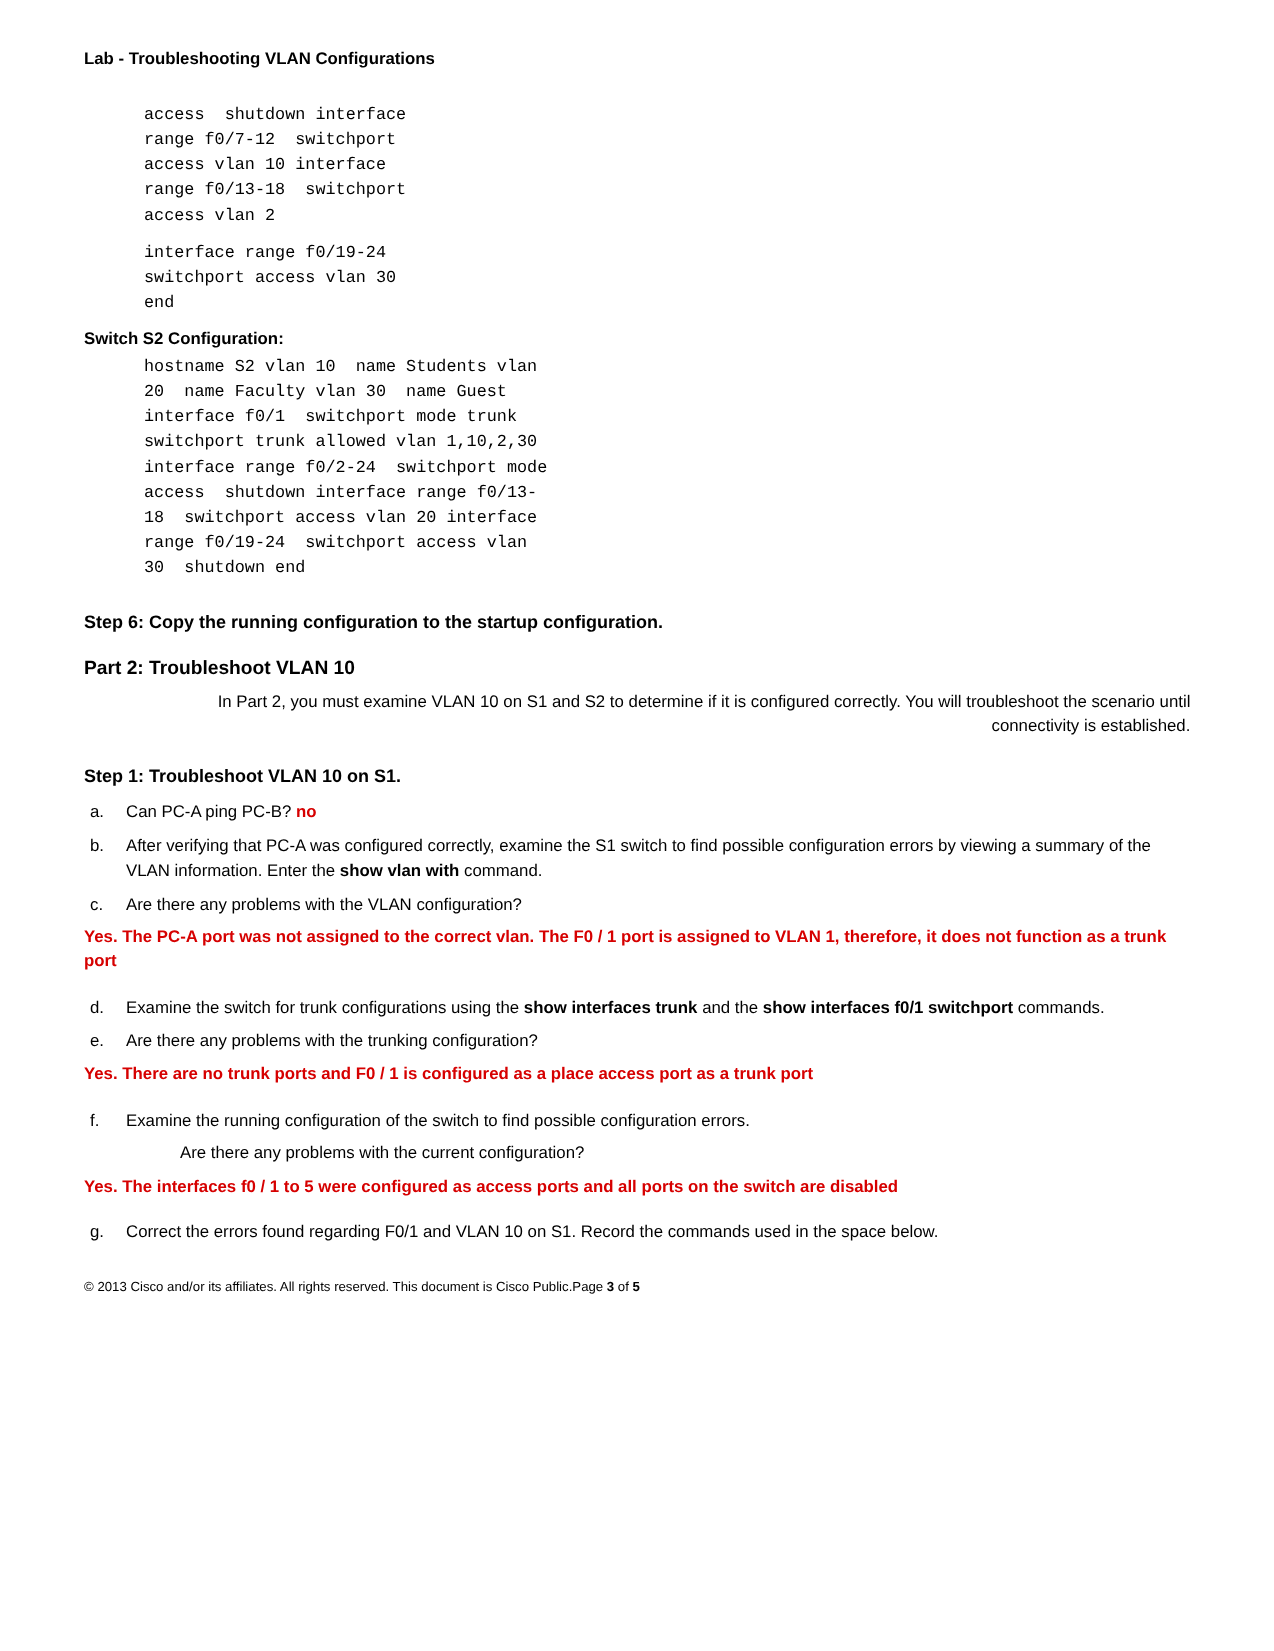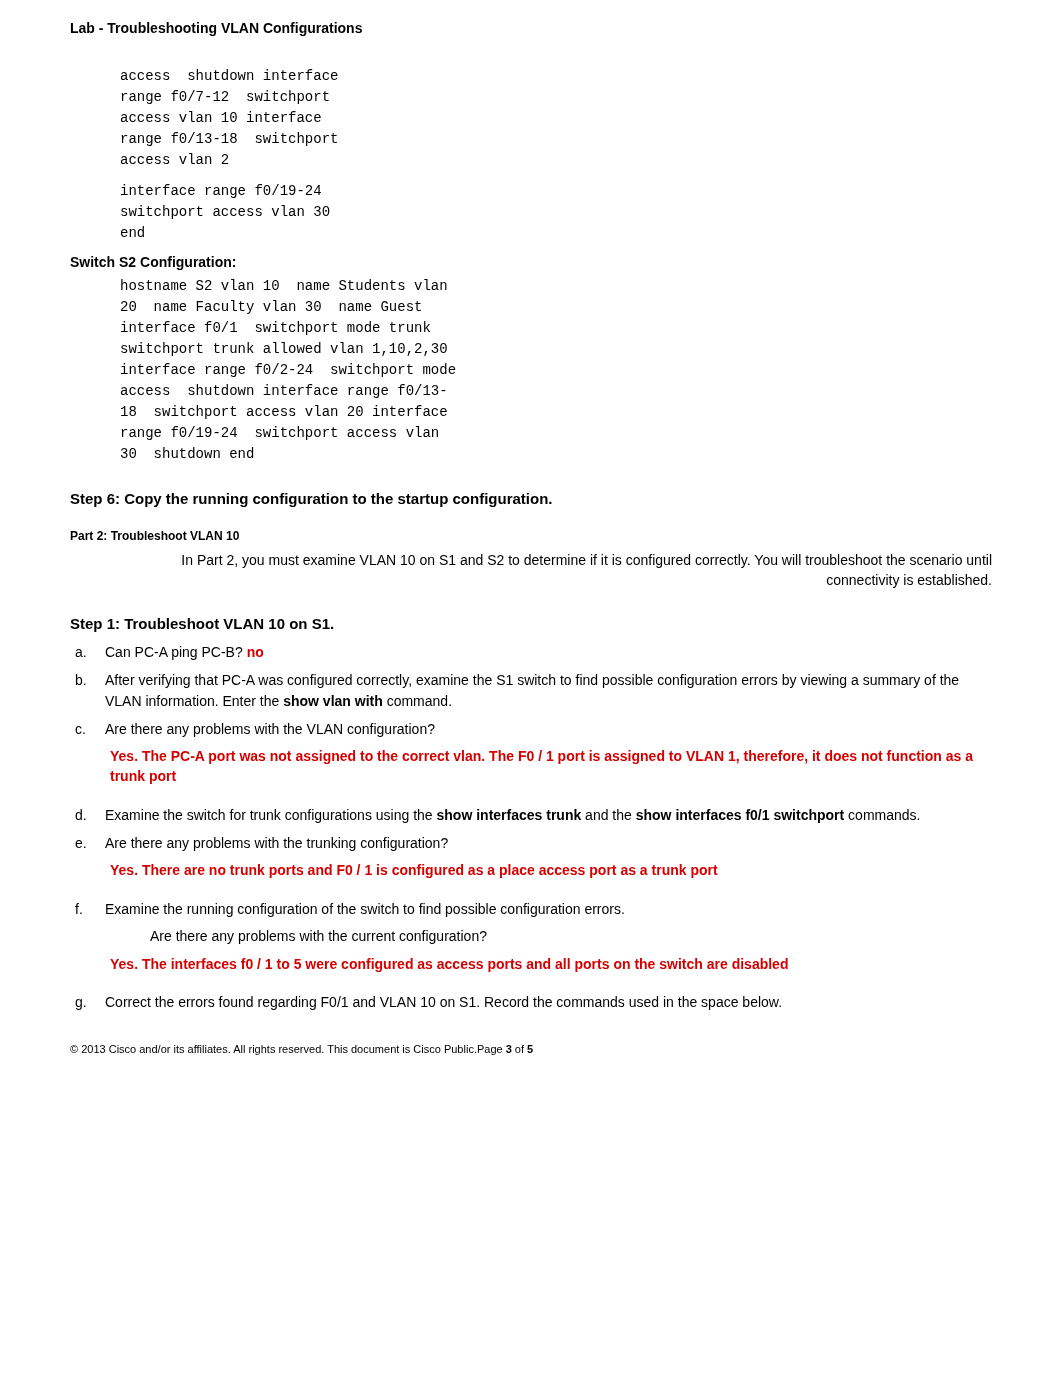--- a/index.html
+++ b/index.html
@@ -5,21 +5,21 @@
   body {
     font-family: Arial, Helvetica, sans-serif;
     font-size: 14px;
     color: #000;
     background: #fff;
     margin: 0;
     padding: 0;
     width: 1062px;
   }
   .page {
-    padding: 20px 70px 30px 70px;
+    padding: 40px 70px 30px 70px;
   }
   .header-title {
     font-weight: bold;
     font-size: 14px;
     margin-bottom: 30px;
   }
   .code-block {
     font-family: Liberation Mono, monospace;
     font-size: 14px;
     white-space: pre;
@@ -34,21 +34,21 @@
     margin-bottom: 6px;
   }
   .step-heading {
     font-weight: bold;
     font-size: 15px;
     margin-top: 25px;
     margin-bottom: 10px;
   }
   .part-heading {
     font-weight: bold;
-    font-size: 12px;
+    font-size: 16px;
     margin-top: 22px;
     margin-bottom: 8px;
   }
   .body-text {
     margin-left: 40px;
     line-height: 1.4;
     margin-bottom: 10px;
     text-align: right;
   }
   .list-item {
@@ -64,21 +64,20 @@
   .list-content {
     flex: 1;
   }
   .answer {
     color: #d60000;
     font-weight: bold;
   }
   .answer-block {
     color: #d60000;
     font-weight: bold;
-    margin-left: 40px;
     margin-top: 4px;
     margin-bottom: 18px;
     line-height: 1.4;
   }
   .bold {
     font-weight: bold;
   }
   .indented-q {
     margin-left: 80px;
     margin-bottom: 8px;

